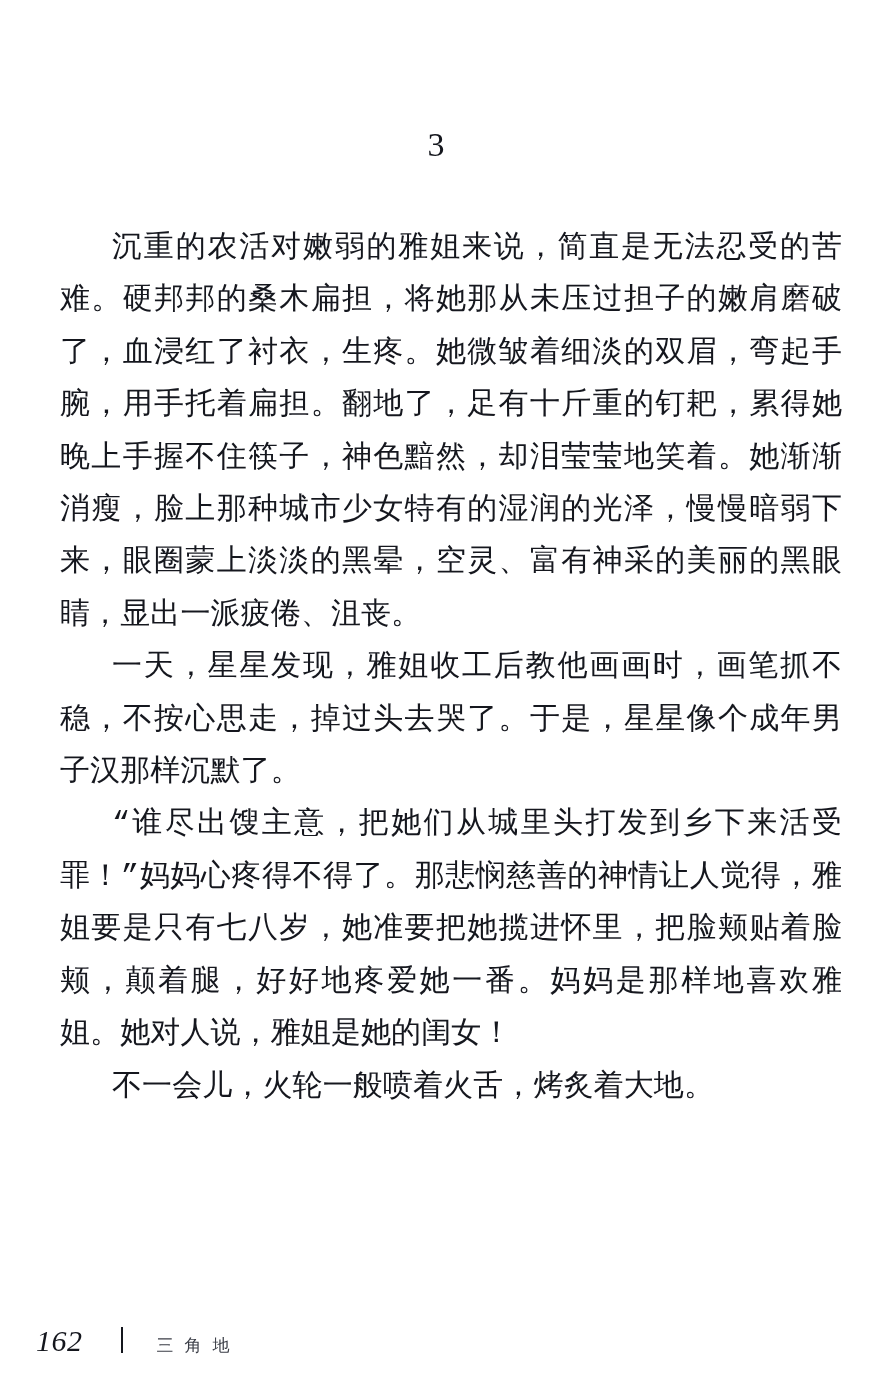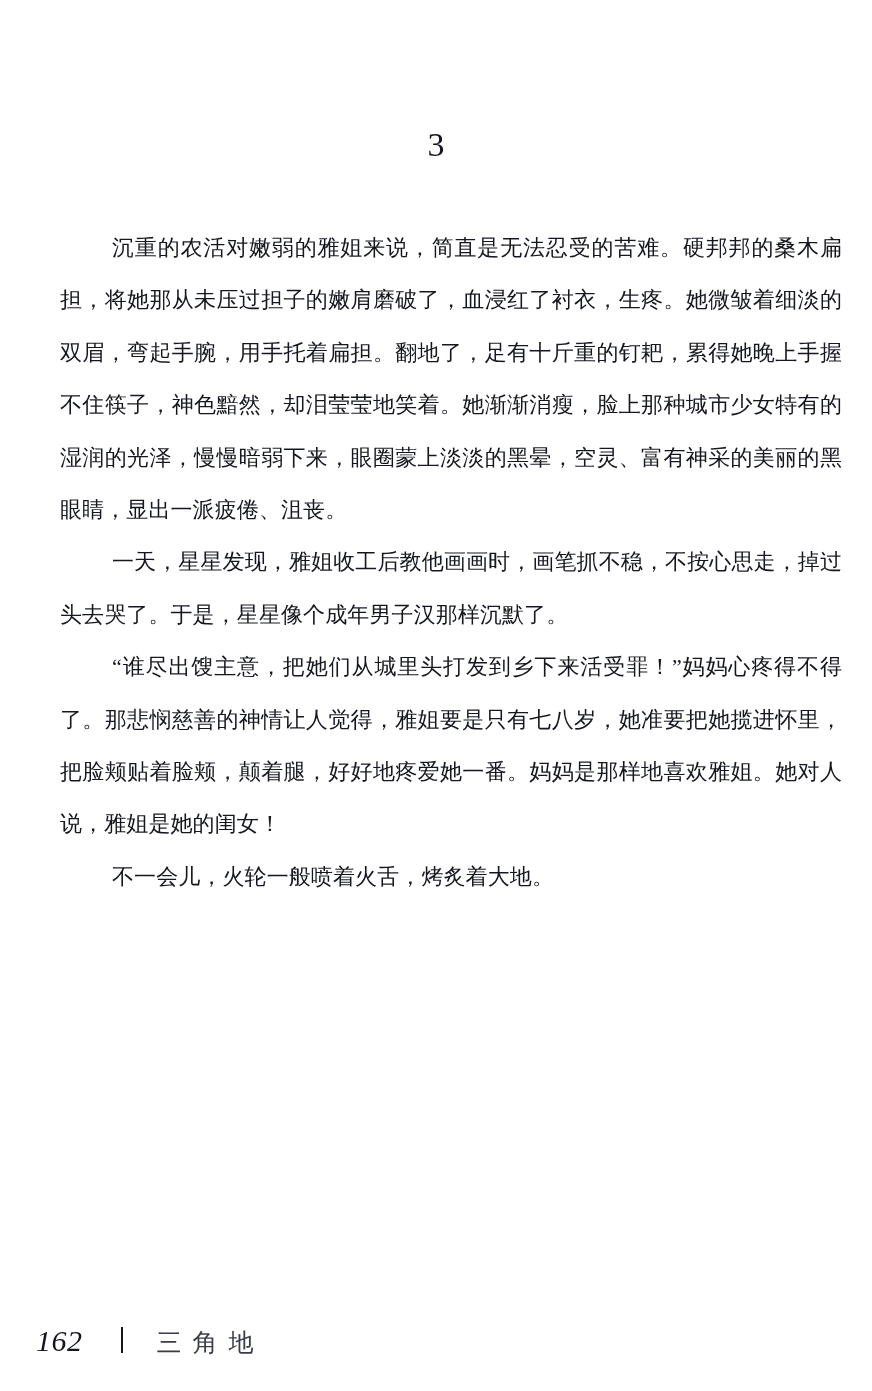--- a/index.html
+++ b/index.html
@@ -33,22 +33,22 @@
   
   .body-block {
     position: absolute;
     top: 222px;
     left: 60px;
     width: 782px;
   }
 
   .para {
     margin: 0;
-    font-family: Liberation Serif, serif;
-    font-size: 22px;
+    font-family: Liberation Mono, monospace;
+    font-size: 30px;
     line-height: 52.4px;
     color: #15171e;
     text-align: justify;
     text-align-last: left;
     text-justify: inter-character;
     text-indent: 52px;
     word-break: break-all;
     letter-spacing: 0.1px;
     -moz-font-feature-settings: "halt";
   }
@@ -74,21 +74,21 @@
     display: inline-block;
     width: 2px;
     height: 26px;
     background: #14161d;
     margin: 0 18px 0 22px;
     position: relative;
     top: 2px;
   }
   .book-title {
     font-family: "DejaVu Sans", "Liberation Sans", sans-serif;
-    font-size: 25px;
+    font-size: 17px;
     line-height: 34px;
     color: #3a3d46;
     letter-spacing: 11px;
     font-weight: 400;
   }
 </style>
 </head>
 <body>
 
 <div class="page">

